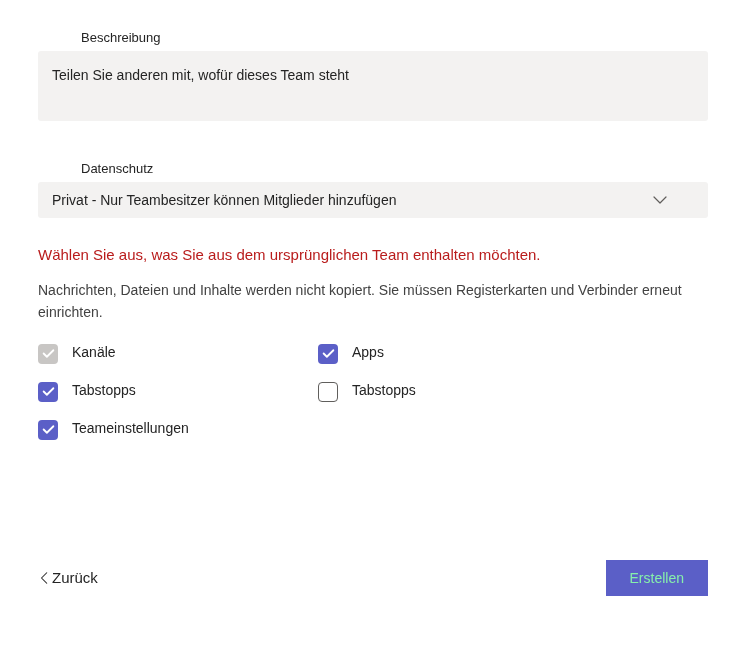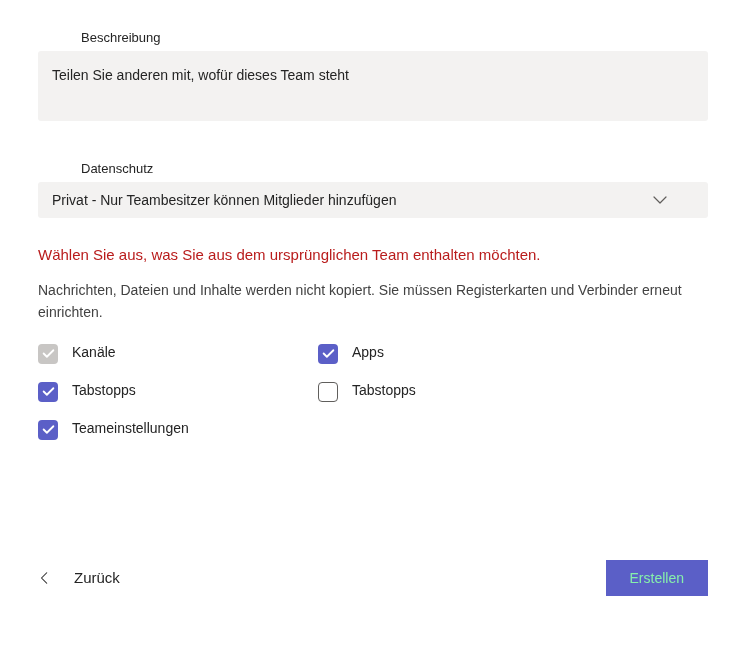--- a/index.html
+++ b/index.html
@@ -106,21 +106,21 @@
       color: #242424;
     }
     .footer {
       display: flex;
       align-items: center;
       justify-content: space-between;
     }
     .back-btn {
       display: flex;
       align-items: center;
-      gap: 22px;
+      gap: 0;
       background: none;
       border: none;
       font-size: 15px;
       color: #242424;
       cursor: pointer;
       font-family: inherit;
     }
     .back-chevron {
       width: 14px;
       height: 14px;

